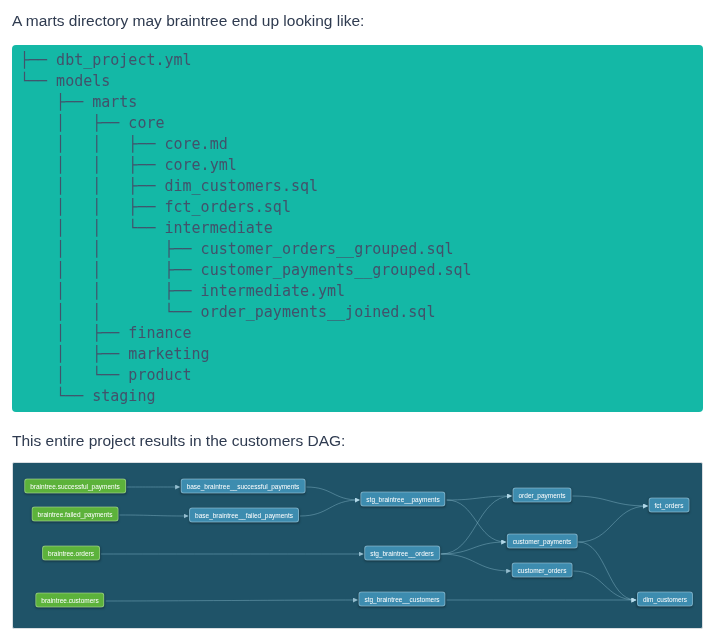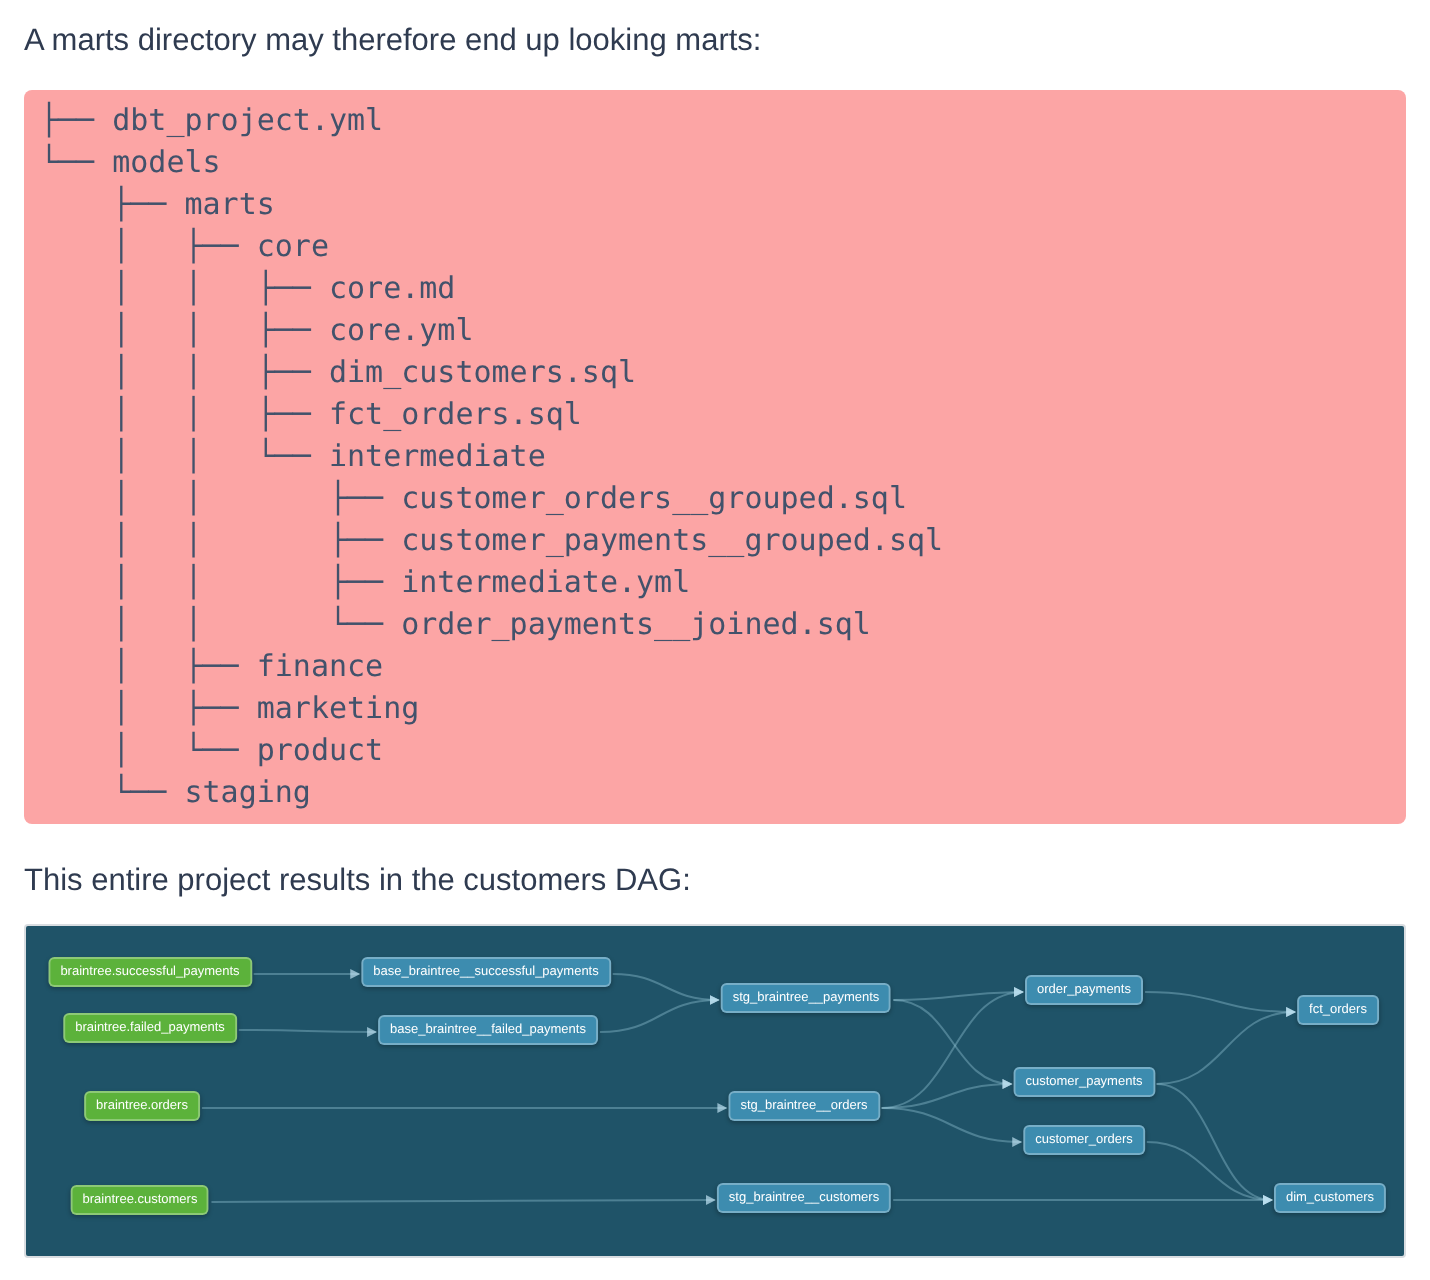--- a/index.html
+++ b/index.html
@@ -49,23 +49,23 @@
     border-radius:3px;
     border:1px solid rgba(255,255,255,0.30);
     box-shadow:0 1px 2px rgba(0,0,0,0.25);
     cursor:pointer;
   }
 </style>
 </head>
 <body>
 
 <div class="page">
-  <p class="copy" id="intro">A marts directory may therefore end up looking marts:</p>
+  <p class="copy" id="intro">A marts directory may braintree end up looking like:</p>
 
-  <div class="codeblock" style="background: #fca5a5; margin-top: 11px;">
+  <div class="codeblock" style="background: #14b8a6; margin-top: 11px;">
     <pre style="color: rgb(66, 82, 107);">├── dbt_project.yml
 └── models
     ├── marts
     │   ├── core
     │   │   ├── core.md
     │   │   ├── core.yml
     │   │   ├── dim_customers.sql
     │   │   ├── fct_orders.sql
     │   │   └── intermediate
     │   │       ├── customer_orders__grouped.sql

